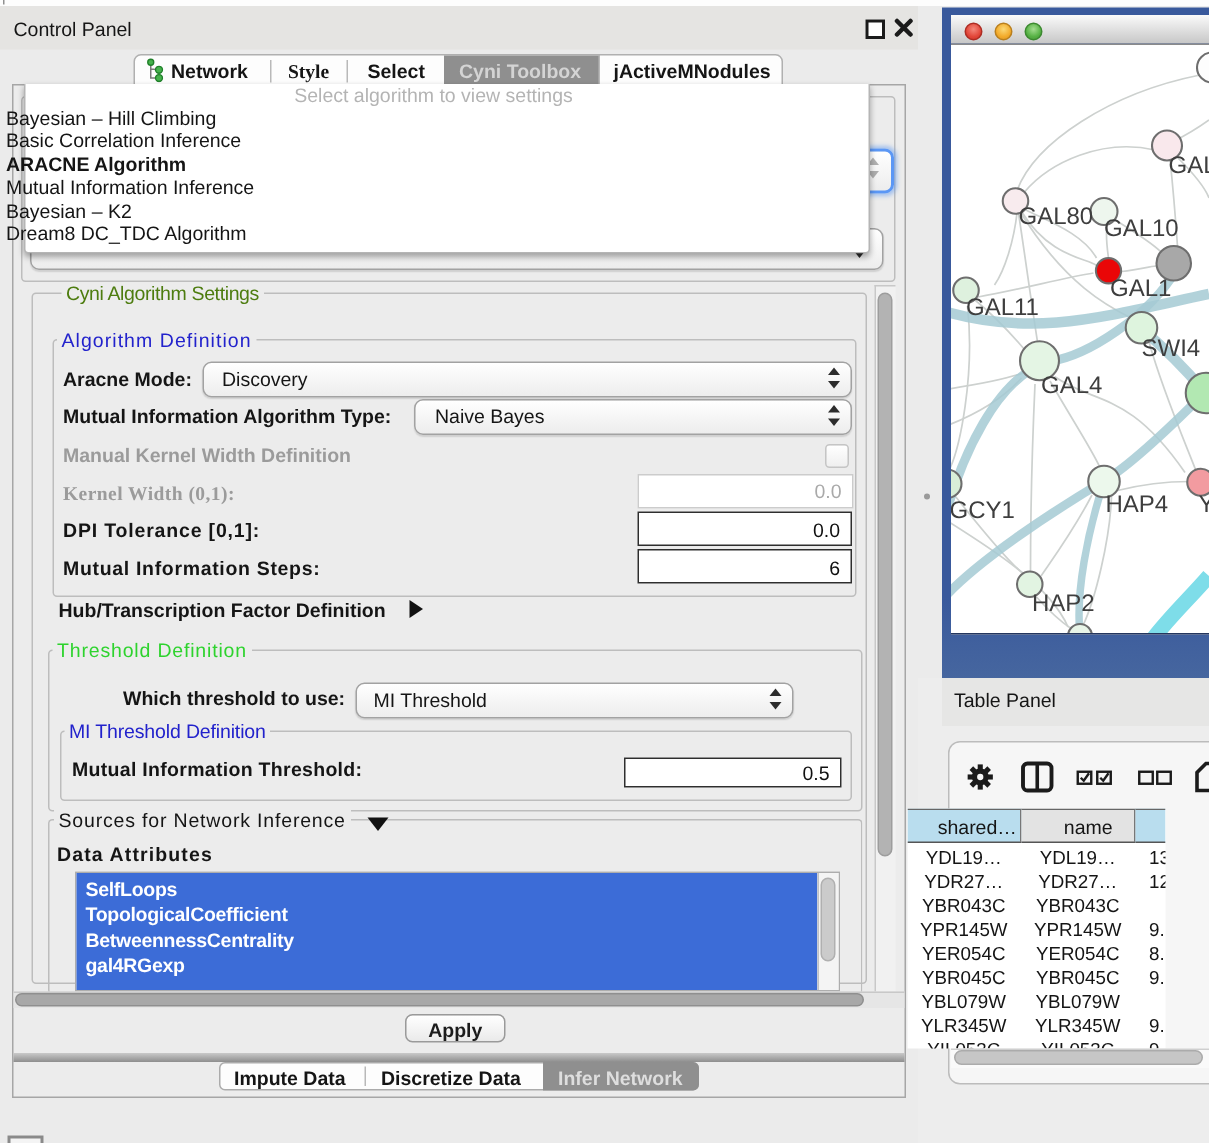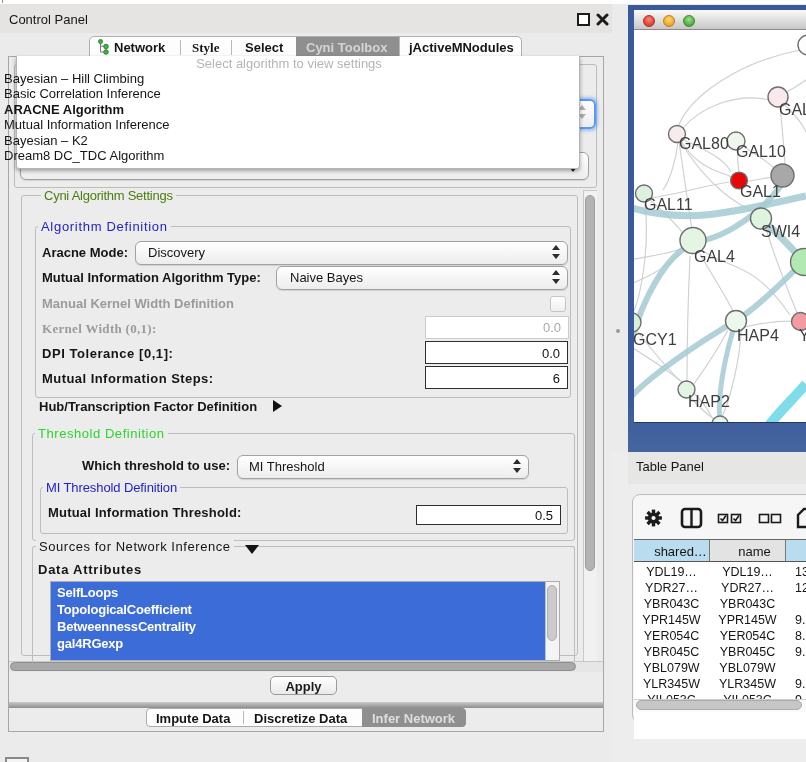--- a/index.html
+++ b/index.html
@@ -260,21 +260,21 @@
     <rect x="87.5" y="7.5" width="9" height="8"></rect>
     <path d="M76.5 11.5 L78.5 13.5 L82 8.5"></path>
     <path d="M89.5 11.5 L91.5 13.5 L95 8.5"></path>
     <rect x="115.5" y="7.5" width="9" height="8"></rect>
     <rect x="127.5" y="7.5" width="9" height="8"></rect>
   </g>
   <path d="M154 20 V8 L160 2 H168 V20 Z" fill="none" stroke="#1b1b1b" stroke-width="2.4"></path>
 </svg>
 </div>
 
-<div class="abs" style="left:634px;top:539px;width:172px;height:200px;background:#ffffff;overflow:hidden;">
+<div class="abs" style="left:605px;top:539px;width:172px;height:160px;background:#ffffff;overflow:hidden;">
   <div class="abs" style="left:0;top:0;width:76px;height:23px;background:#b9ddee;border-top:1px solid #666;border-bottom:1px solid #555;border-right:1px solid #777;box-sizing:border-box;"></div>
   <div class="abs" style="left:76px;top:0;width:76px;height:23px;background:#e3e3e3;border-top:1px solid #666;border-bottom:1px solid #555;border-right:1px solid #777;box-sizing:border-box;"></div>
   <div class="abs" style="left:152px;top:0;width:20px;height:23px;background:#b9ddee;border-top:1px solid #666;border-bottom:1px solid #555;box-sizing:border-box;"></div>
   <div class="abs r13" style="left:9px;top:6px;width:75px;text-align:center;">shared…</div>
   <div class="abs r13" style="left:83px;top:6px;width:75px;text-align:center;">name</div>
   <div class="abs r13" style="left:0;top:24.5px;width:75px;text-align:center;font-size:12.5px;line-height:16px;">YDL19…<br>YDR27…<br>YBR043C<br>YPR145W<br>YER054C<br>YBR045C<br>YBL079W<br>YLR345W<br>YIL053C</div>
   <div class="abs r13" style="left:76px;top:24.5px;width:75px;text-align:center;font-size:12.5px;line-height:16px;">YDL19…<br>YDR27…<br>YBR043C<br>YPR145W<br>YER054C<br>YBR045C<br>YBL079W<br>YLR345W<br>YIL053C</div>
   <div class="abs r13" style="left:161px;top:24.5px;width:40px;font-size:12.5px;line-height:16px;">13<br>12<br>&nbsp;<br>9.<br>8.<br>9.<br>&nbsp;<br>9.<br>9.</div>
   <div class="abs" style="left:0;top:160px;width:172px;height:0;"></div>
 </div>

